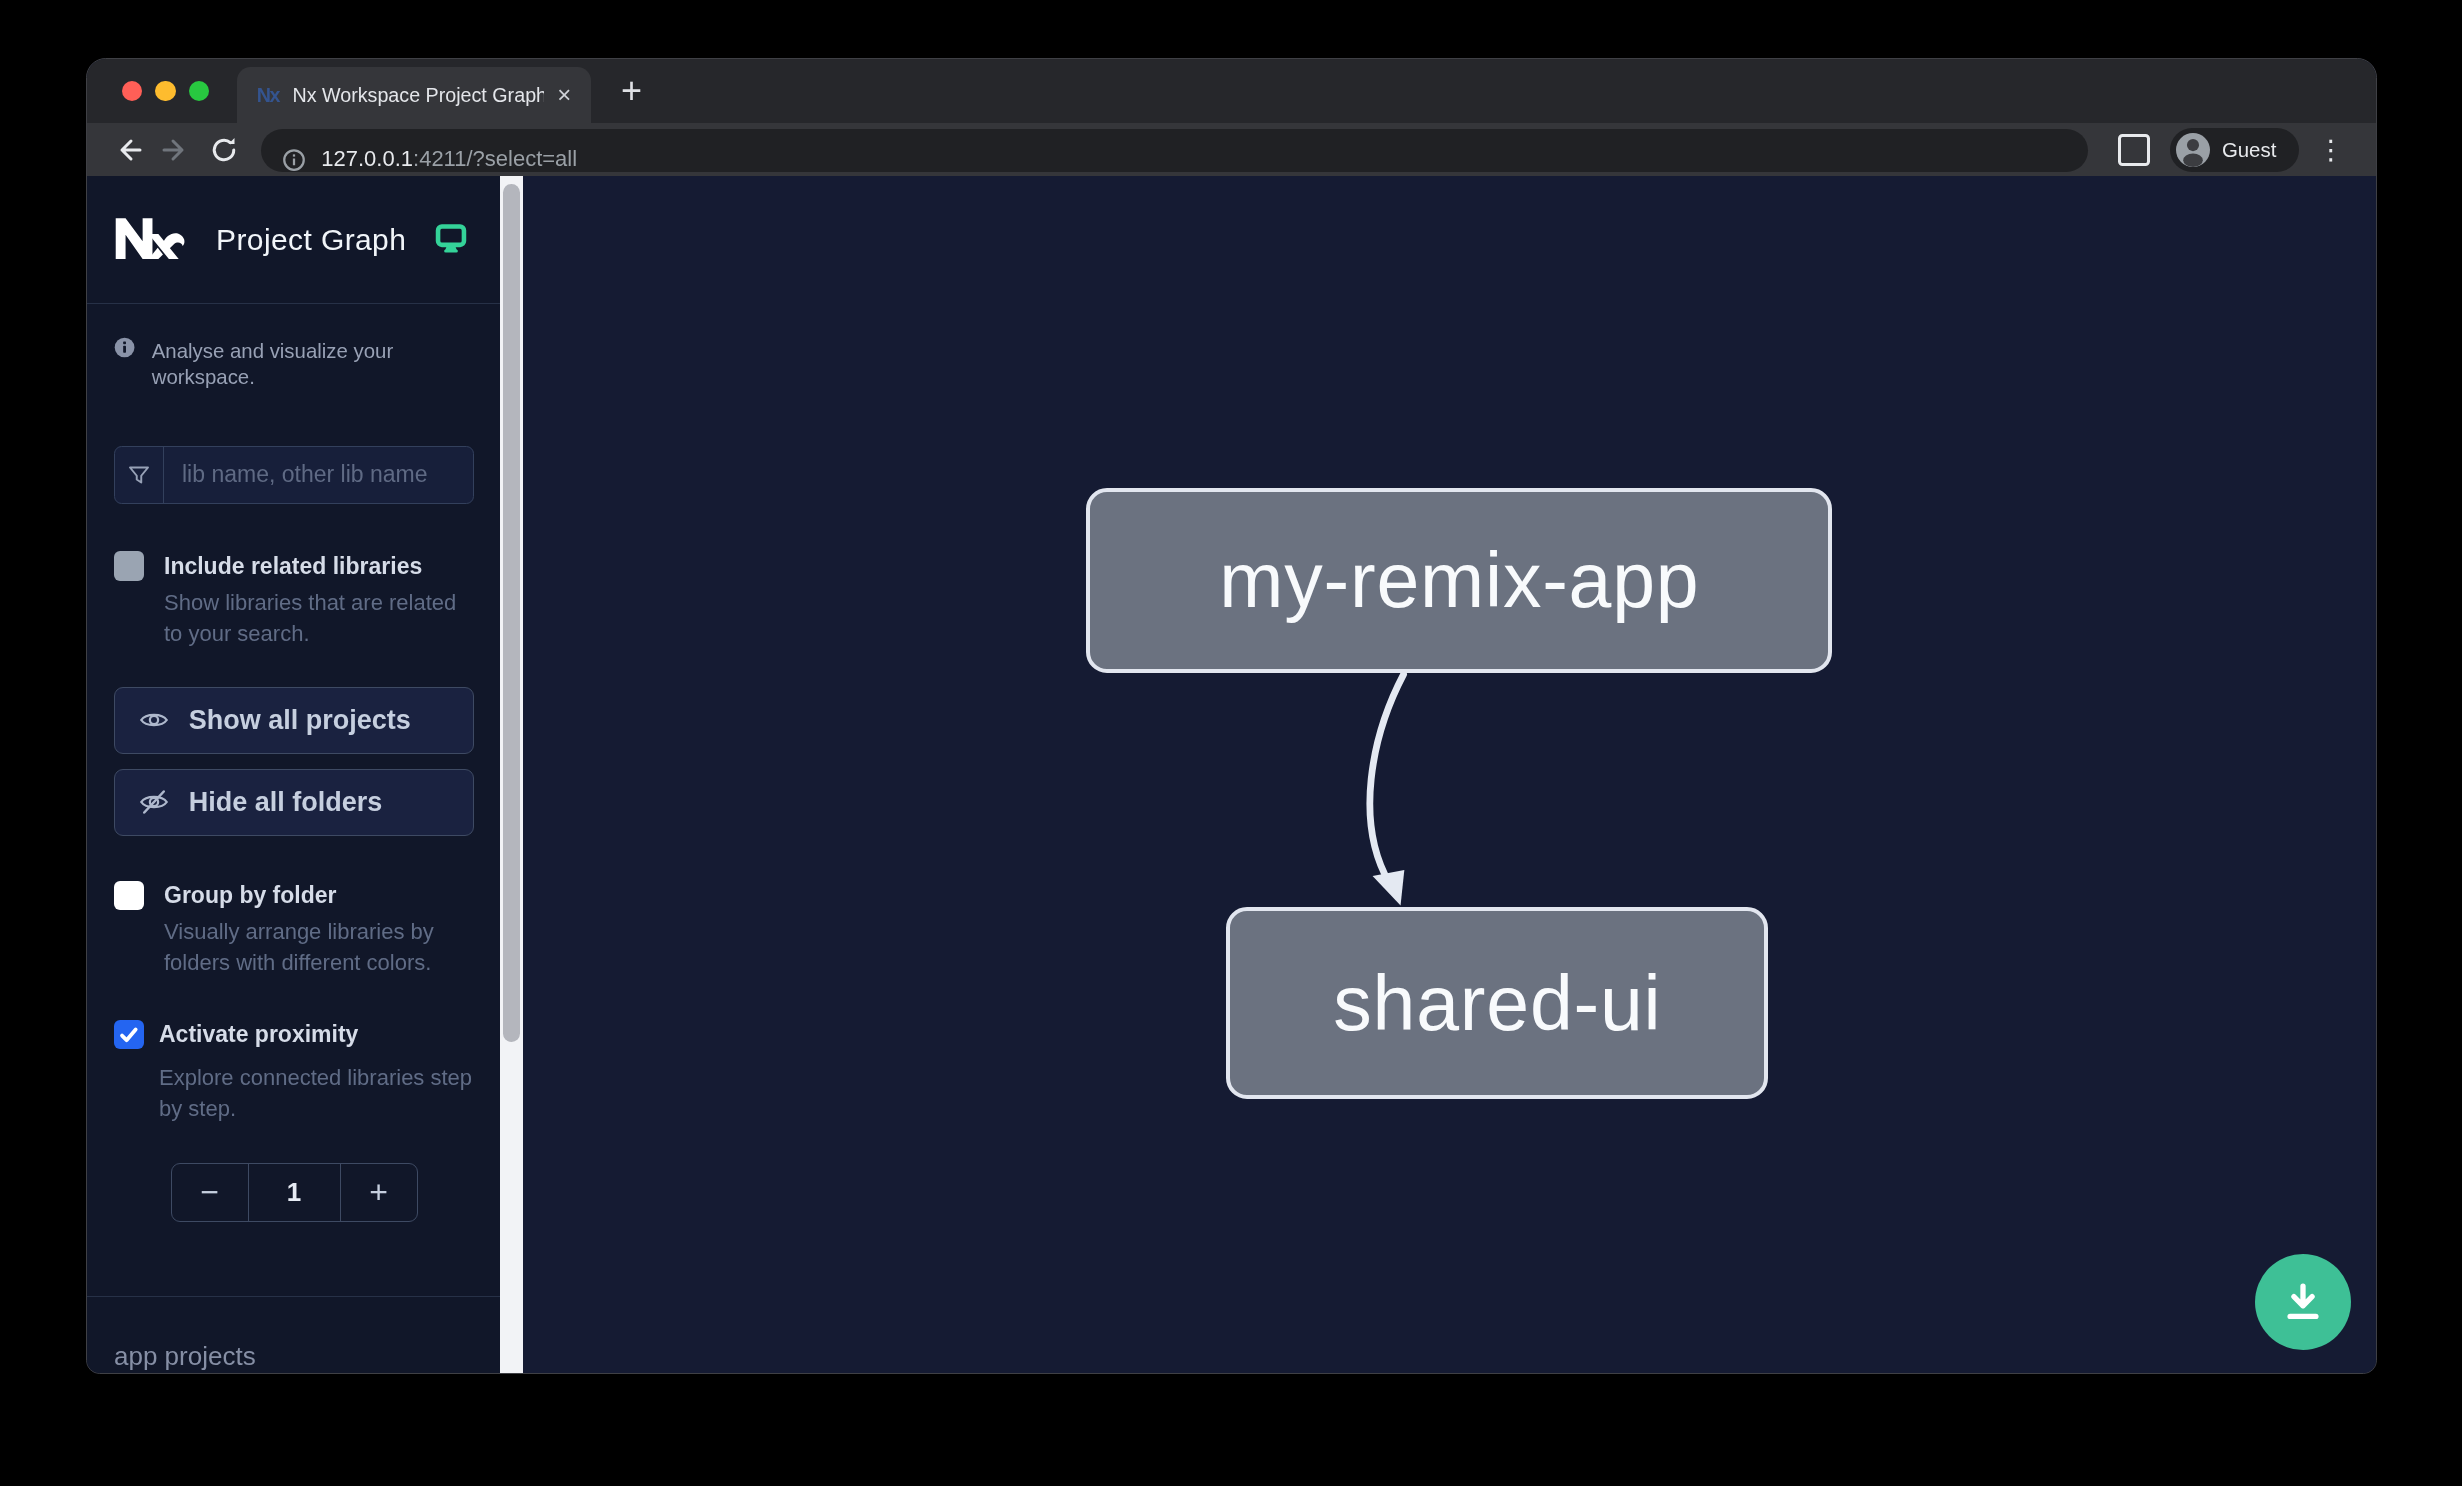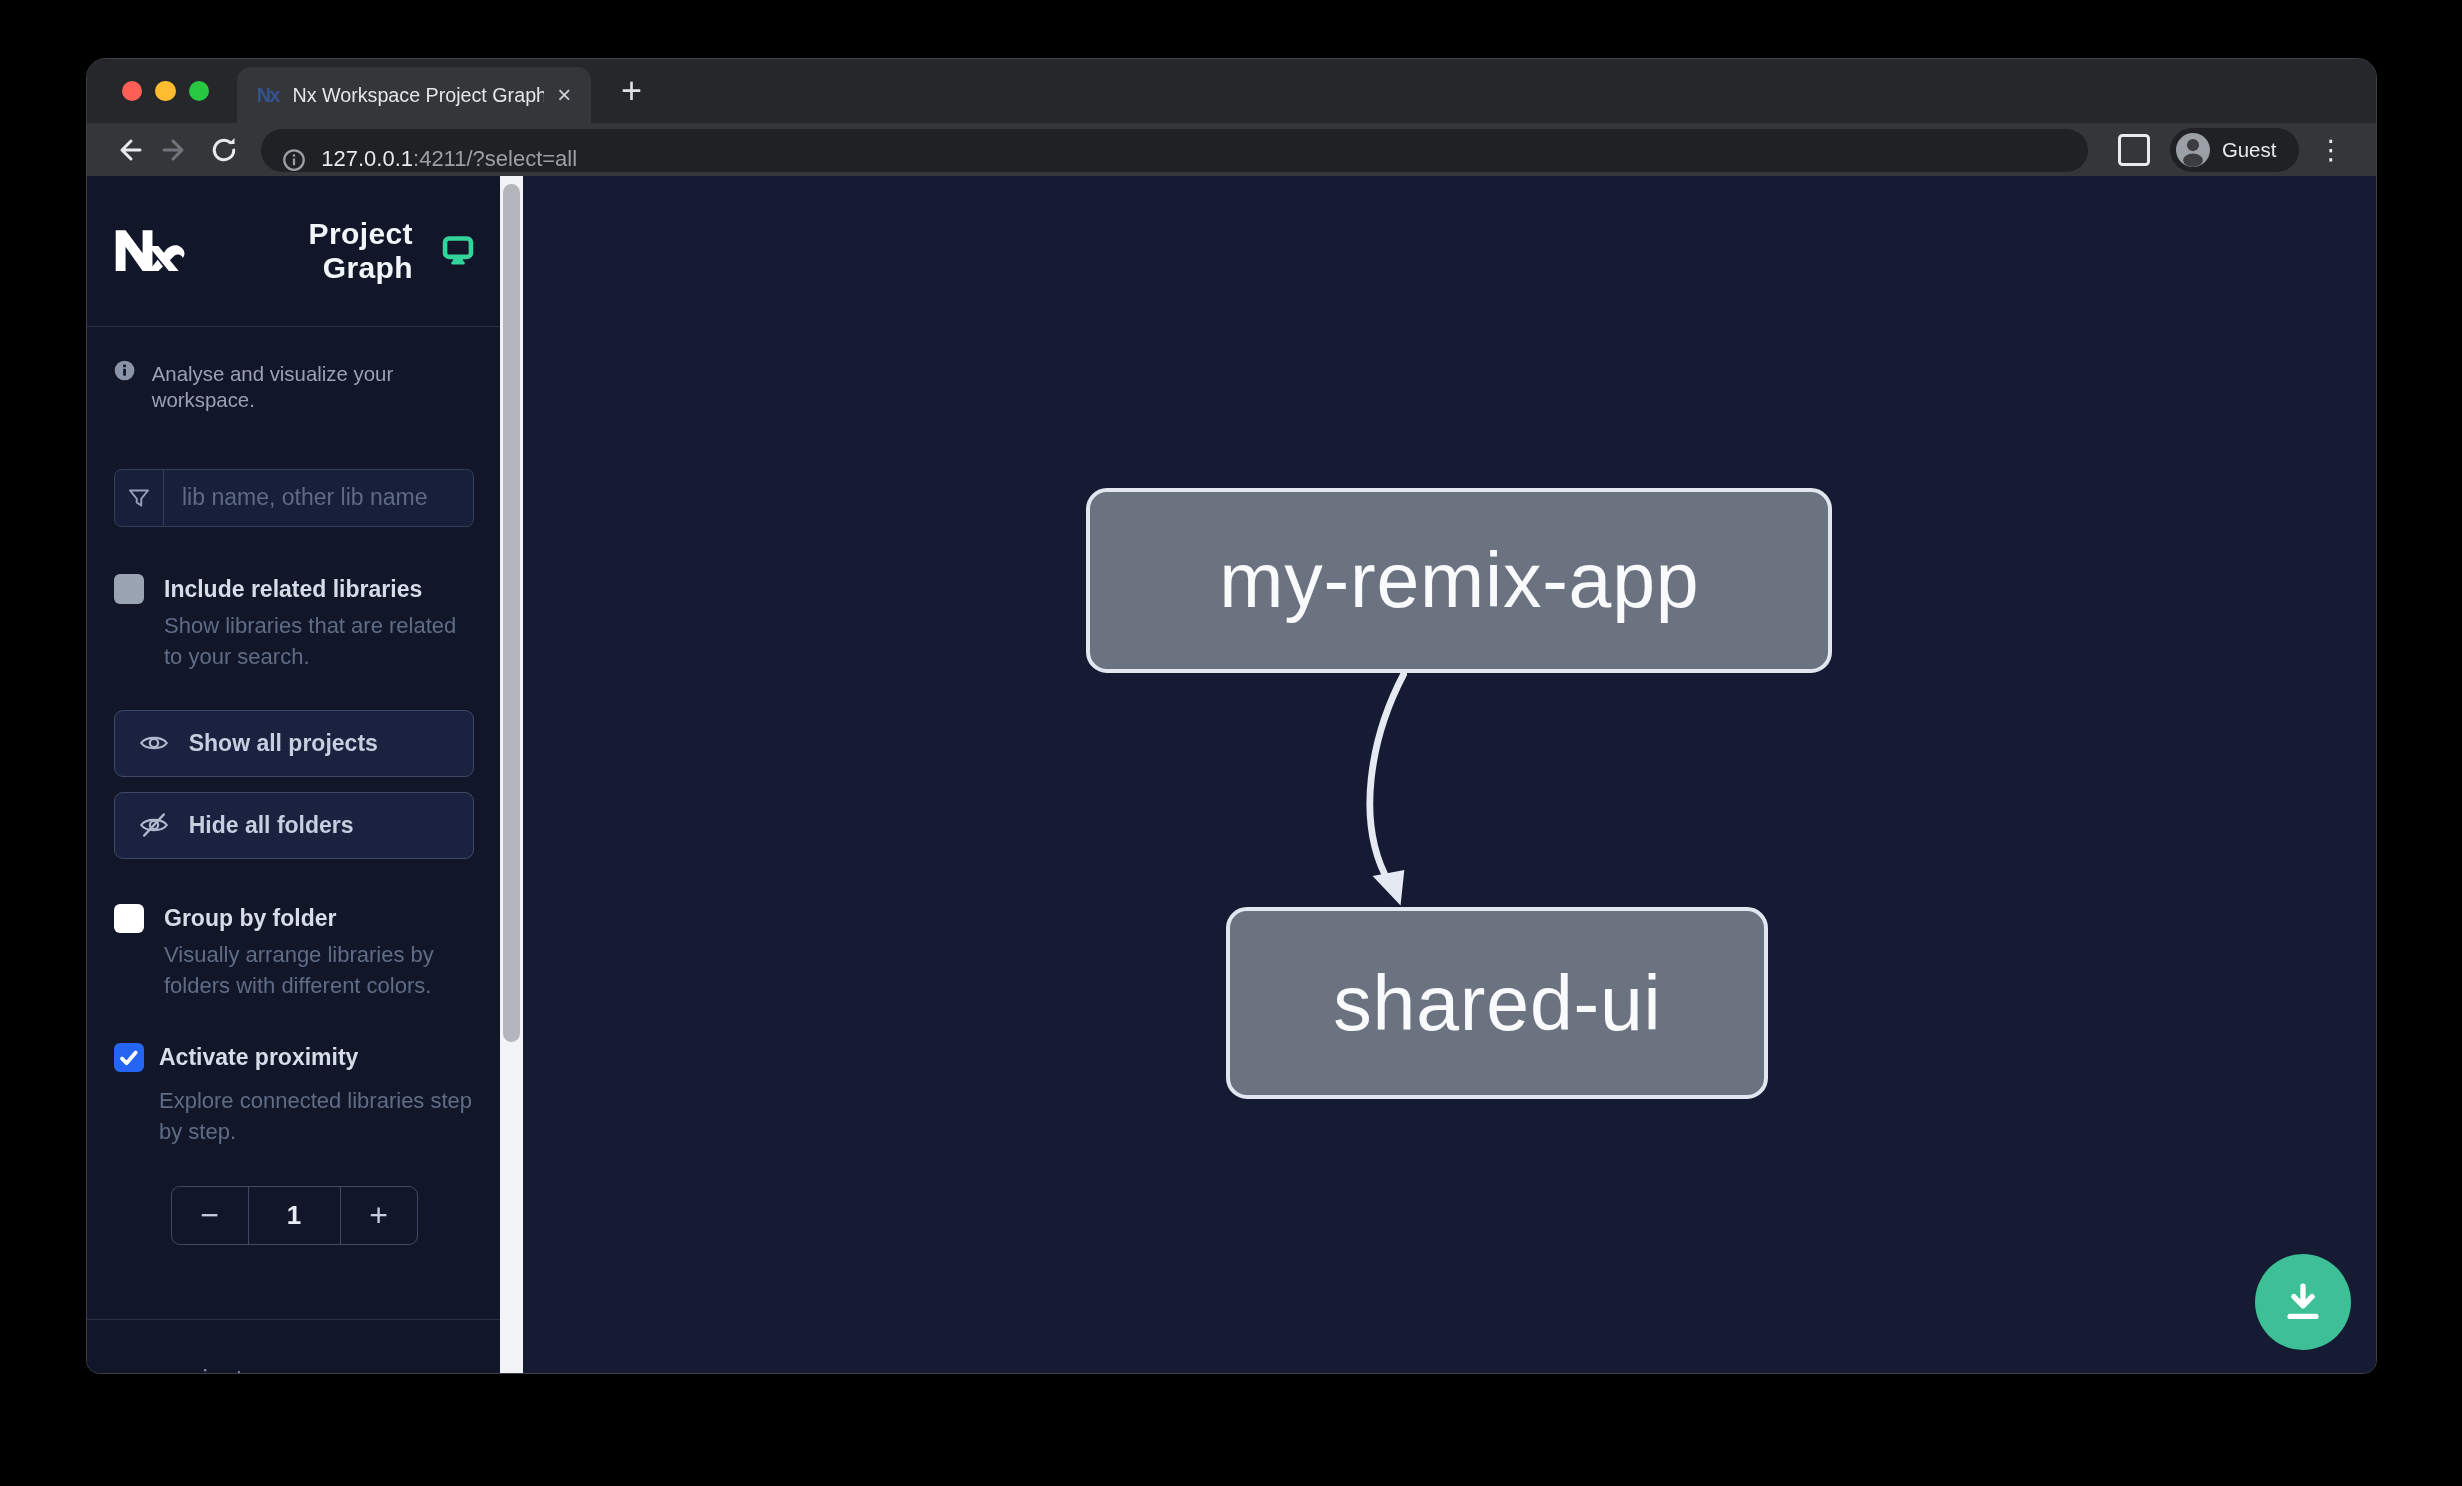--- a/index.html
+++ b/index.html
@@ -46,21 +46,21 @@
   .avatar{width:34px;height:34px;border-radius:50%;background:#9aa0a6;overflow:hidden;display:flex;align-items:center;justify-content:center;}
   .guest-label{color:#e8eaed;font-size:20.4px;}
   .dots{color:#e8eaed;font-size:27px;margin:0 12px;flex:0 0 auto;}
   
   .content{position:absolute;top:117px;left:0;right:0;bottom:0;display:flex;}
   .sidebar{
     width:413px;flex:0 0 auto;background:#111729;box-sizing:border-box;
     padding:0 26px 0 27px;position:relative;
   }
   .side-header{display:flex;align-items:center;gap:29px;padding-top:41px;}
-  .side-title{font-size:30px;font-weight:700;color:#f1f5f9;letter-spacing:0.4px;text-align:right;}
+  .side-title{font-size:30px;font-weight:400;color:#f1f5f9;letter-spacing:0.4px;text-align:right;}
   .divider{border-top:0.8px solid #273147;margin:41px -26px 0 -27px;}
   .info-row{margin-top:32px;display:flex;gap:16.6px;align-items:flex-start;}
   .tagline{font-size:20.4px;color:#98a1b5;line-height:26px;padding-top:1.5px;}
   .search{
     margin-top:56px;height:58px;border:0.8px solid #33405c;background:#171f3a;border-radius:7.6px;
     display:flex;align-items:stretch;overflow:hidden;box-sizing:border-box;
   }
   .search-iconbox{width:48px;border-right:0.8px solid #33405c;display:flex;align-items:center;justify-content:center;flex:0 0 auto;}
   .search input{
     flex:1;min-width:0;background:transparent;border:0;outline:0;color:#dfe4ee;
@@ -76,21 +76,21 @@
   .cb.white{background:#ffffff;}
   .cb.blue{background:#2465f1;display:flex;align-items:center;justify-content:center;}
   .opt-label{font-size:23px;font-weight:600;color:#d6dce8;line-height:30px;}
   .opt-desc{grid-column:2;font-size:22px;color:#606c86;line-height:31px;}
   .btn{
     height:67px;border:1.5px solid #3e4a63;border-radius:9px;background:#1a2240;
     display:flex;align-items:center;gap:19.7px;padding:0 24px;box-sizing:border-box;
   }
   .btn-show{margin-top:38px;}
   .btn-hide{margin-top:15px;}
-  .btn-label{font-size:23px;font-weight:600;color:#c6cfdf;text-align:center;}
+  .btn-label{font-size:27px;font-weight:600;color:#c6cfdf;text-align:center;}
   .stepper{
     margin:39px auto 0;width:247px;height:59px;border:1.5px solid #3e4a63;border-radius:9px;
     display:flex;overflow:hidden;box-sizing:border-box;
   }
   .step-btn{width:76px;display:flex;align-items:center;justify-content:center;color:#c6cfdf;font-size:32px;font-weight:300;}
   .step-value{flex:1;border-left:1.5px solid #3e4a63;border-right:1.5px solid #3e4a63;display:flex;align-items:center;justify-content:center;color:#e6ebf4;font-size:26px;font-weight:600;}
   .section{margin-top:44px;font-size:26px;color:#868fa5;padding-bottom:27px;border-bottom:0.8px solid #2b3349;}
   
   .scrollcol{width:23.4px;flex:0 0 auto;background:#f2f3f6;position:relative;}
   .scroll-thumb{position:absolute;left:3px;top:7.6px;width:17.4px;height:858px;background:#b4b6bd;border-radius:9px;}

